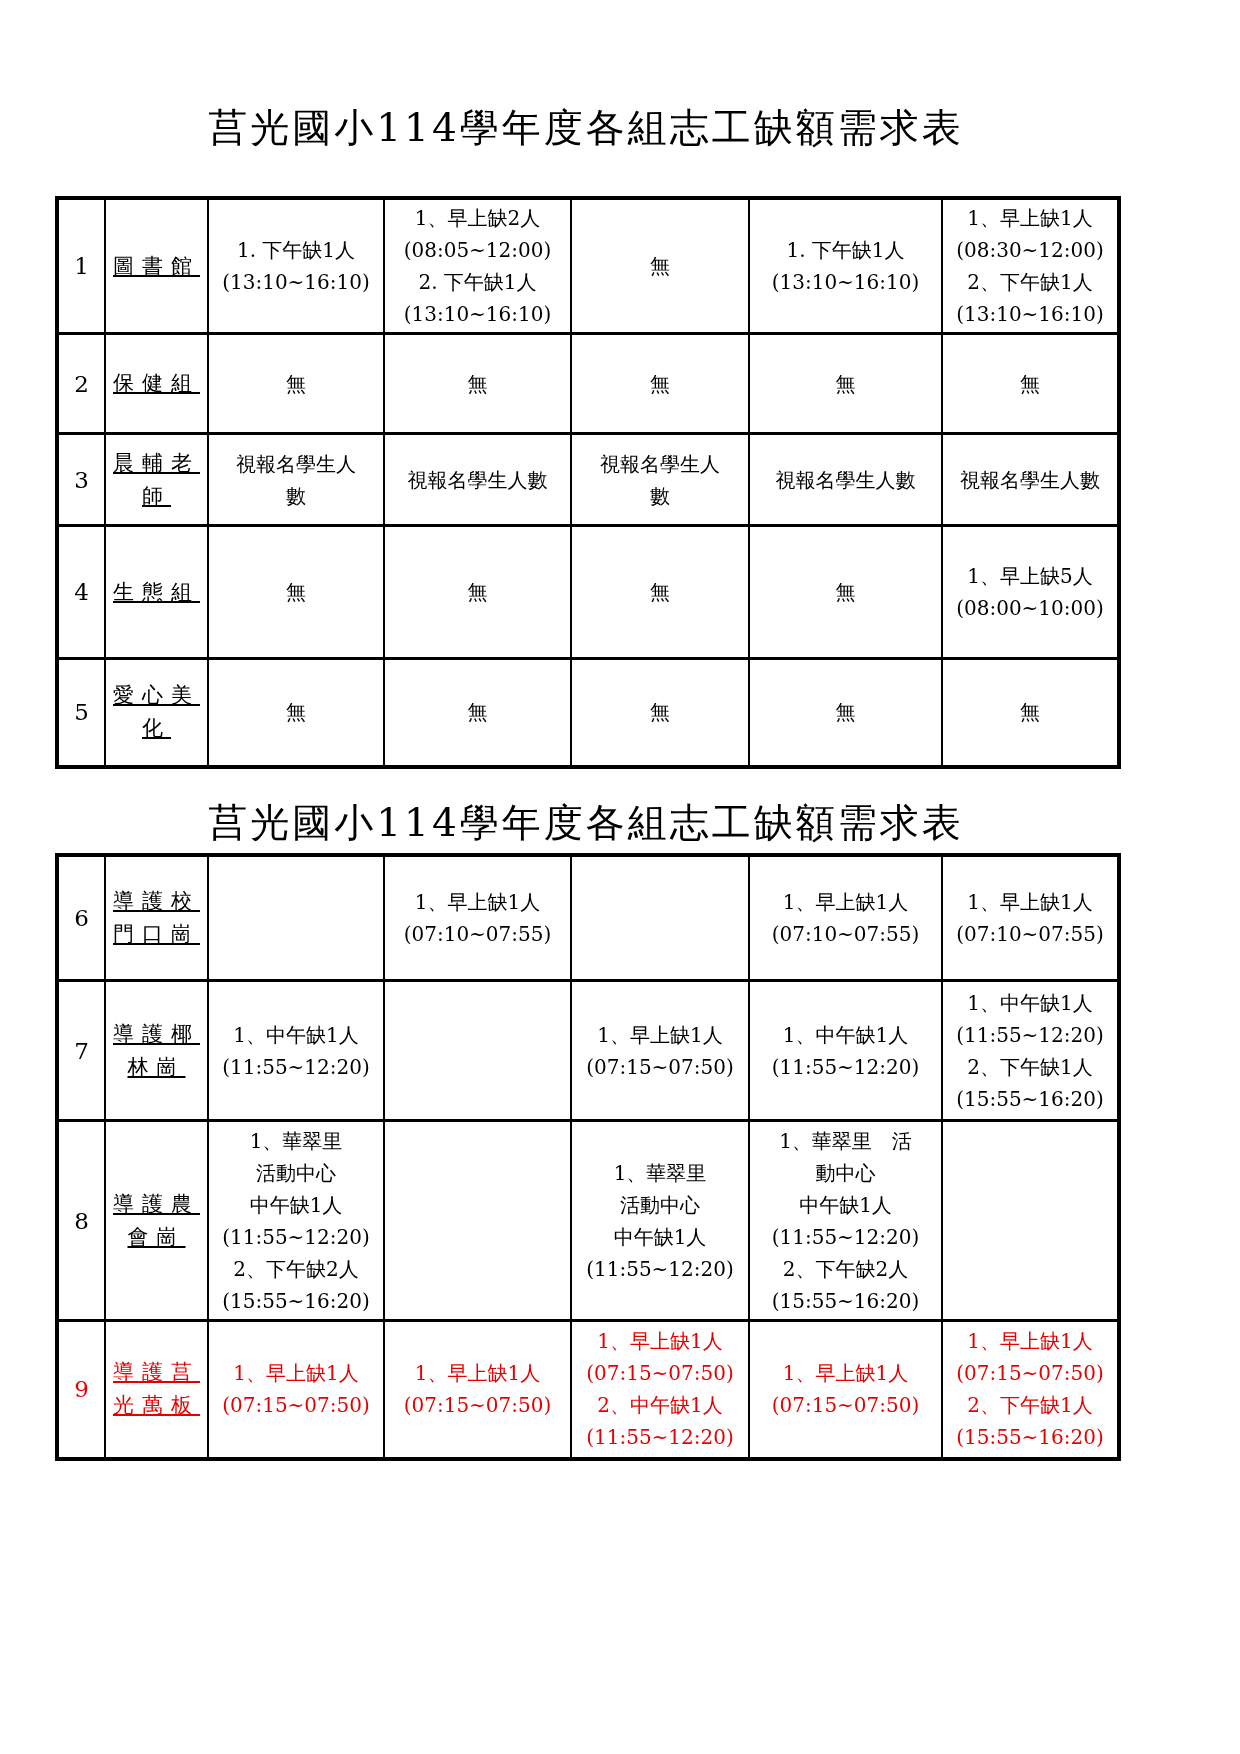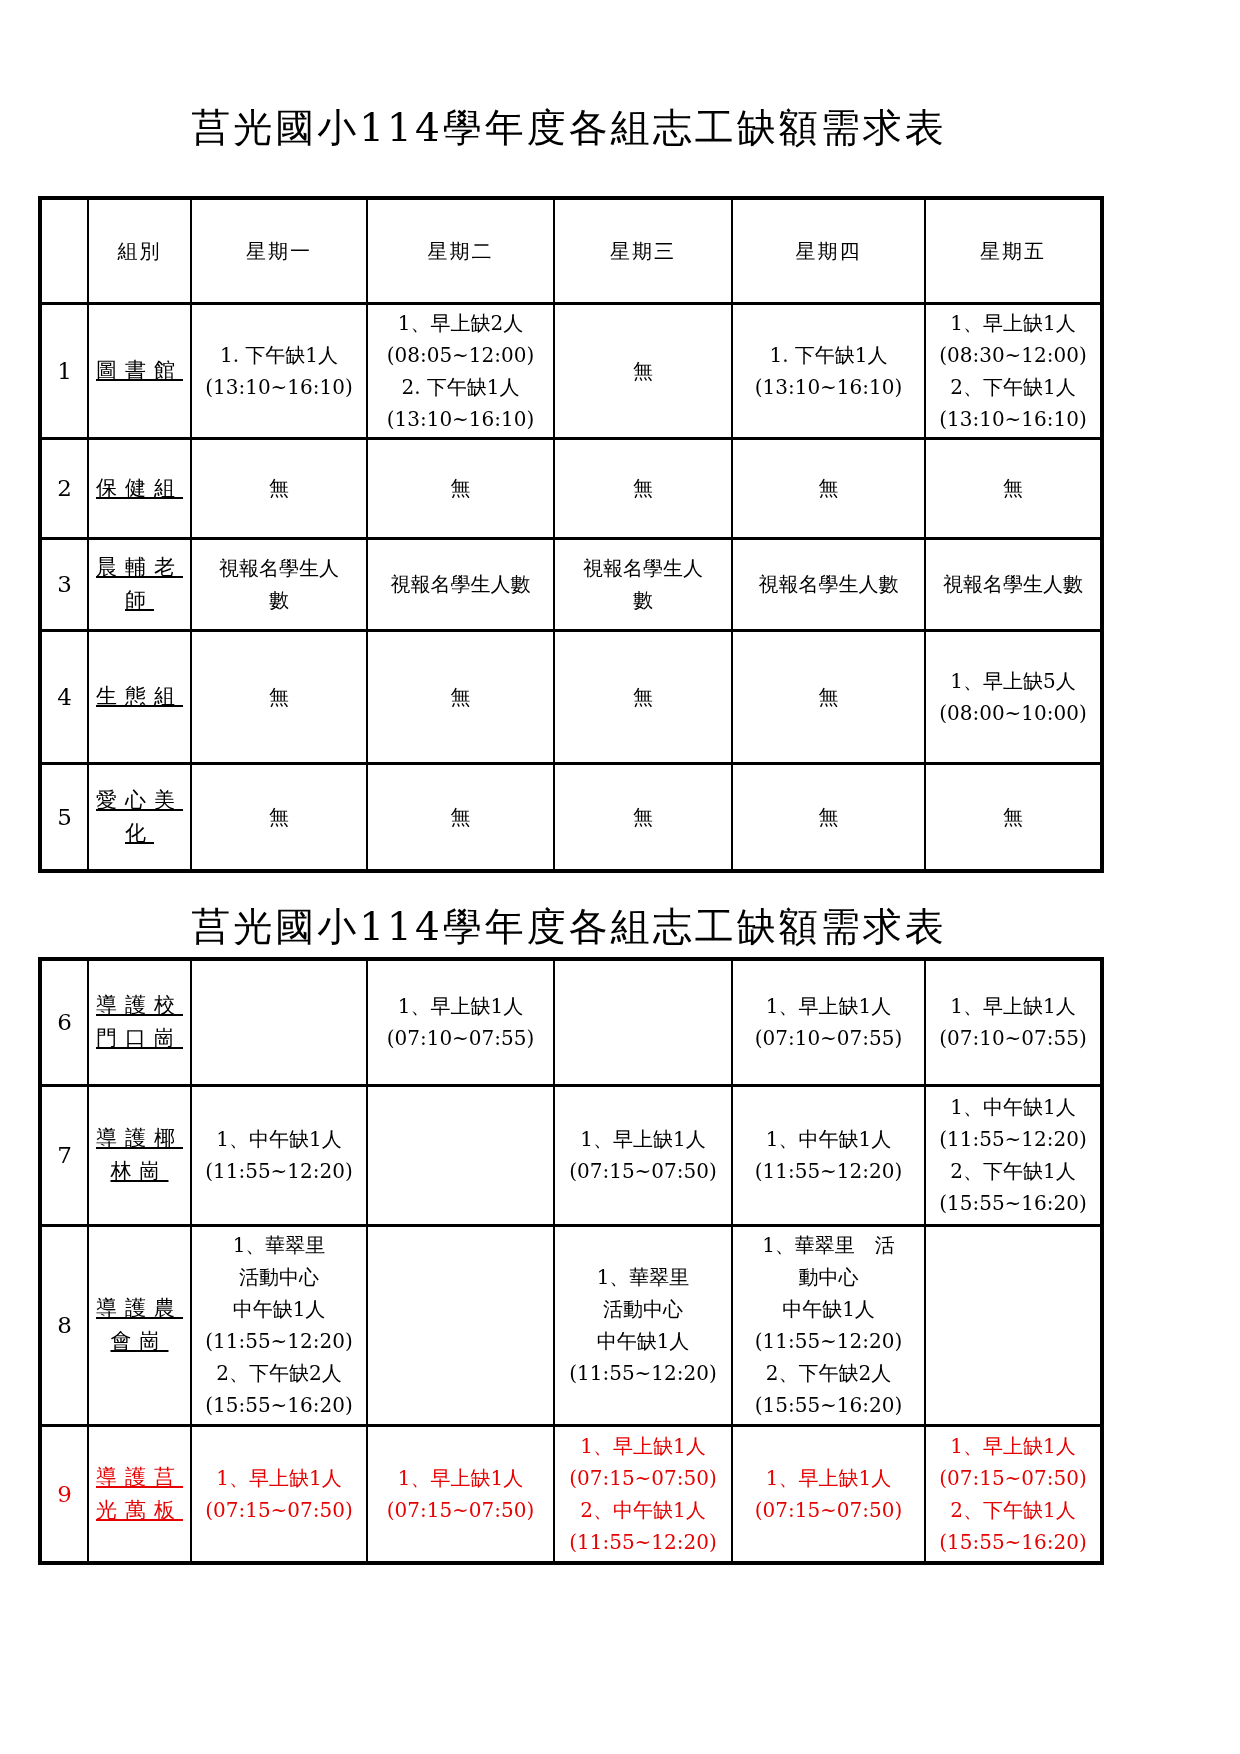--- a/index.html
+++ b/index.html
@@ -2,21 +2,21 @@
 <html lang="zh-Hant"><head>
 <meta charset="utf-8">
 <style>
   * { box-sizing: border-box; }
   html, body { margin: 0; padding: 0; }
   body {
     width: 1240px; height: 1754px;
     background: #ffffff; color: #000000;
     font-family: "DejaVu Serif", "Liberation Serif", serif;
   }
-  .page { position: relative; width: 1240px; height: 1754px; overflow: hidden; }
+  .page { position: relative; width: 1240px; height: 1754px; overflow: hidden; padding-left: 17px; }
 
   .doc-title {
     width: 1062px; margin-left: 38px;
     text-align: center;
     font-size: 39px; line-height: 48px;
     letter-spacing: 3px;
     white-space: nowrap;
   }
   .title-1 { padding-top: 104px; }
   .title-2 { margin-top: 30px; }
@@ -54,29 +54,20 @@
     <colgroup>
       <col style="width:48px">
         <col style="width:103px">
         <col style="width:176px">
       <col style="width:187px">
         <col style="width:178px">
         <col style="width:193px">
         <col style="width:177px">
     </colgroup>
     <tbody>
-        <tr style="height:105px">
-      <th></th>
-      <th>組別</th>
-      <th>星期一</th>
-      <th>星期二</th>
-      <th>星期三</th>
-      <th>星期四</th>
-      <th>星期五</th>
-    </tr>
     <tr style="height:130px">
       <td class="num-cell">1</td>
       <td class="group-cell">圖書館</td>
       <td>1. 下午缺1人
 (13:10~16:10)</td>
       <td>1、早上缺2人
 (08:05~12:00)
 2. 下午缺1人
 (13:10~16:10)</td>
       <td>無</td>

